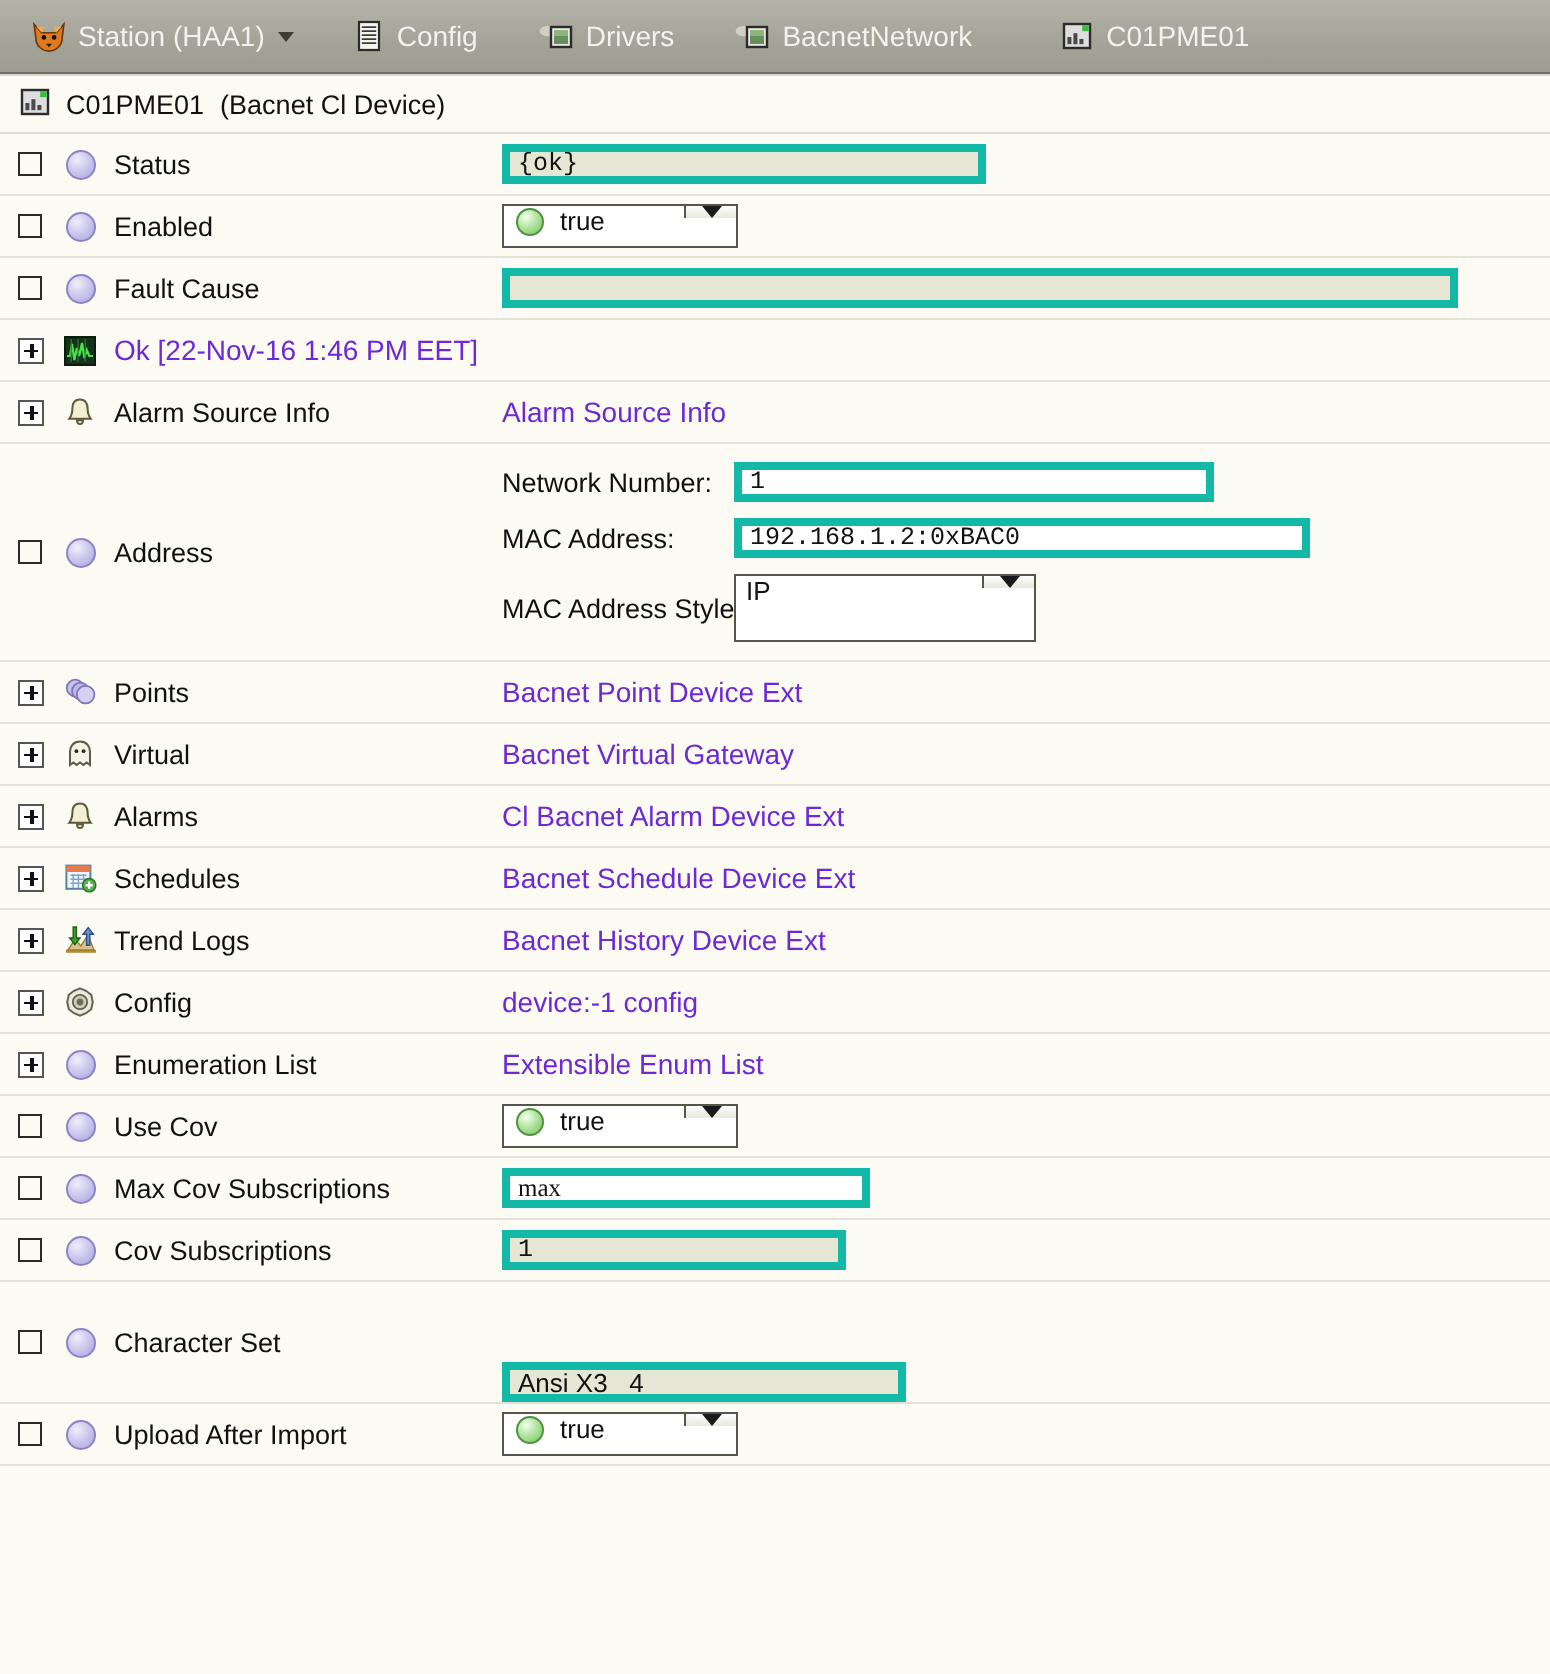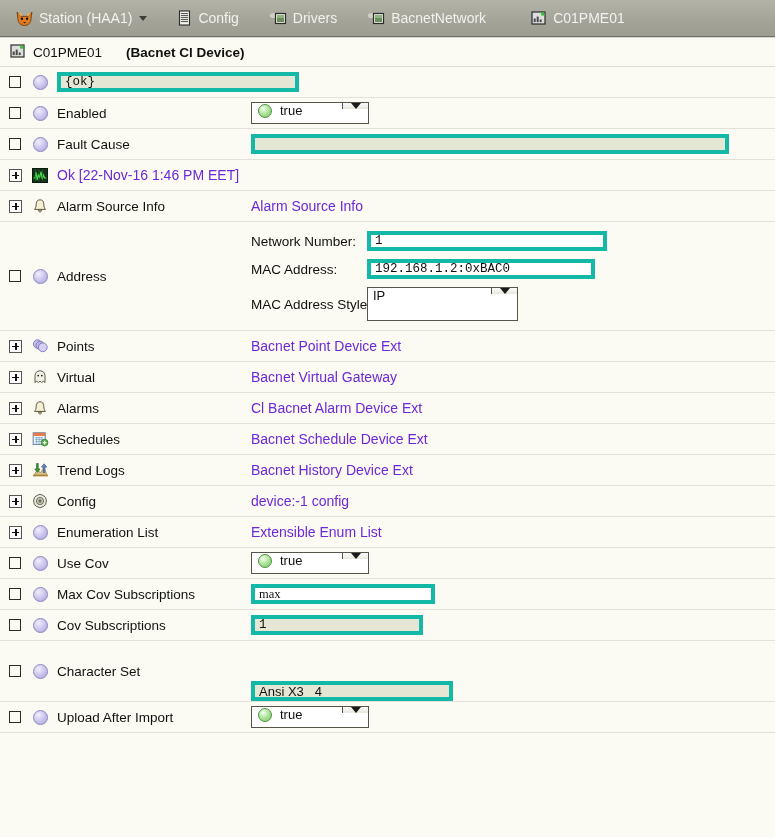--- a/index.html
+++ b/index.html
@@ -43,21 +43,21 @@
     border-top:1px solid #d8d8cc;
   }
   .header-row{
     display:flex;align-items:center;
     height:28px;
     padding-left:9px;
     border-bottom:1px solid #dcdcd2;
     background:#fbfbf3;
   }
   .header-row .title{margin-left:7px;font-size:13.5px;color:#111;}
-  .header-row .subtitle{margin-left:24px;font-size:13.5px;color:#111;font-weight:bold;}
+  .header-row .subtitle{margin-left:8px;font-size:13.5px;color:#111;}
 
   .row{
     display:flex;
     align-items:center;
     min-height:31px;
     border-bottom:1px solid #e2e2d8;
     padding-left:9px;
     box-sizing:border-box;
   }
   .row.tall{min-height:97px;align-items:stretch;}
@@ -121,21 +121,21 @@
     font-size:12.5px;
     color:#111;
     white-space:nowrap;overflow:hidden;
   }
   .field.ro{background:#e6e6d5;}
   .field.sans{font-family:"Liberation Sans",sans-serif;font-size:13px;margin-top:40px;}
 
   .w-status{width:242px;}
   .w-fault{width:478px;}
   .w-net{width:240px;}
-  .w-mac{width:228px;}
+  .w-mac{width:288px;}
   .w-maxcov{width:184px;font-family:Liberation Serif, serif;}
   .w-cov{width:172px;}
   .w-charset{width:202px;}
 
   
   .combo{
     display:flex;align-items:flex-start;
     border:1px solid #55554a;
     height:22px;
     background:#fff;
@@ -278,20 +278,21 @@
     <span class="subtitle">(Bacnet Cl Device)</span>
   </div>
 
   <div class="row">
     <span class="gutter">
         <span class="chk"></span>
       </span>
     <span class="rowicon">
         <span class="sphere"></span>
       </span>
+    <span class="label">Status</span>
     <span class="value">
       <span class="field ro w-status">{ok}</span>
     </span>
   </div>
 
   <div class="row">
     <span class="gutter">
         <span class="chk"></span>
       </span>
     <span class="rowicon">

